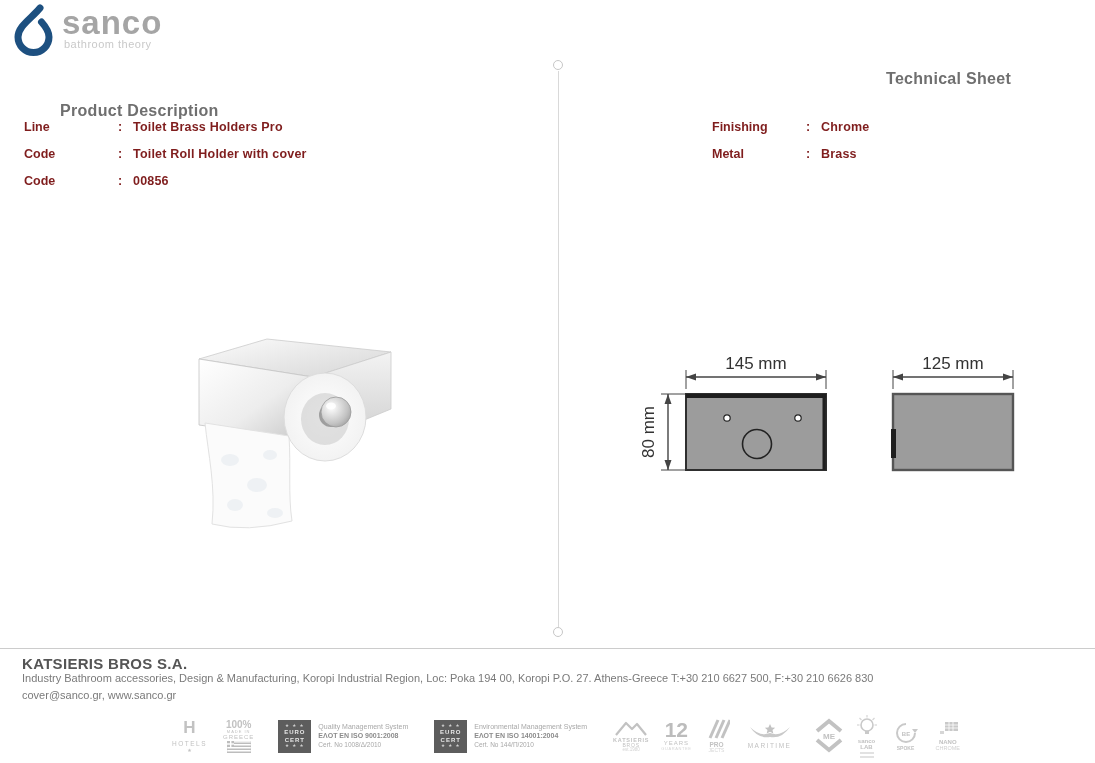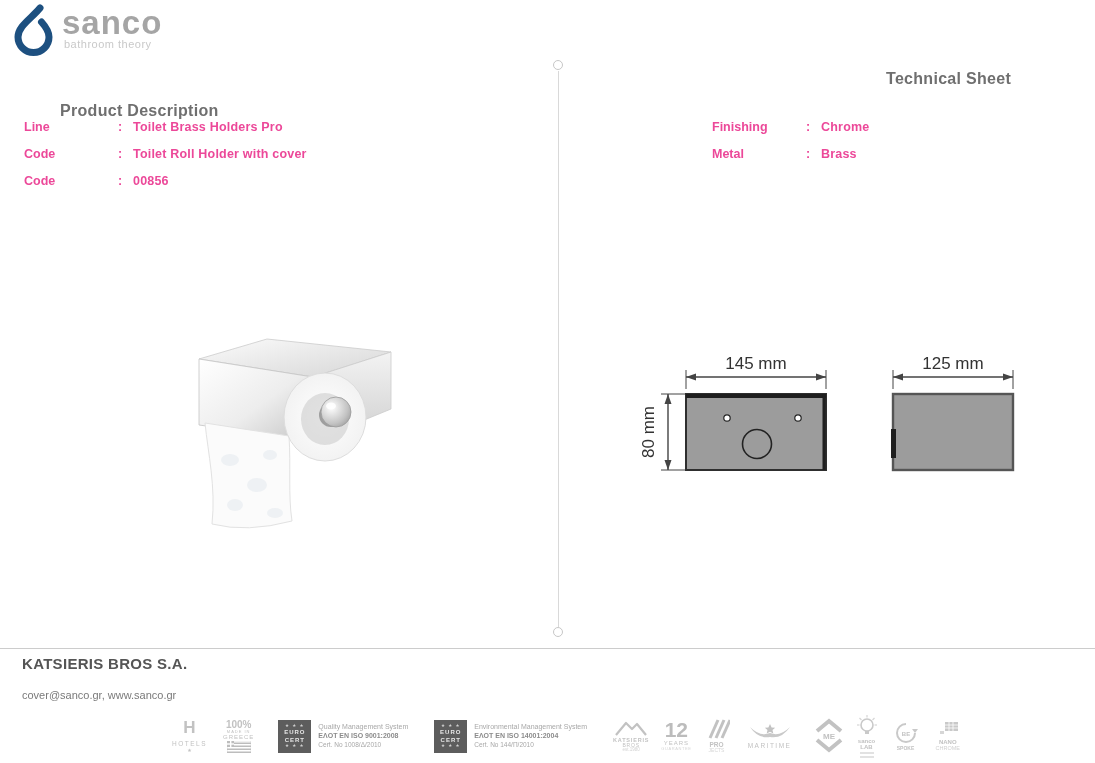--- a/index.html
+++ b/index.html
@@ -16,21 +16,21 @@
 
   
   .sec-title { position:absolute; font-size:16px; font-weight:bold; color:#6f6f6f; letter-spacing:0.3px; }
   #title-left { left:60px; top:70px;margin-top:32px; }
   #title-right { left:886px; top:70px; }
 
   
   .fields { position:absolute; }
   #fields-left { left:24px; top:120px; }
   #fields-right { left:712px; top:120px; }
-  .frow { display:flex; font-size:12.5px; font-weight:bold; color:#ec4899; margin-bottom:13px; }
+  .frow { display:flex; font-size:12.5px; font-weight:bold; color:#7f1d1d; margin-bottom:13px; }
   .flabel { width:94px; }
   .fsep { width:15px; }
   .fval { letter-spacing:0.2px; }
 
   
   .divider { position:absolute; left:558px; top:71px; width:1px; height:556px; background:#d9d9d9; }
   .div-dot { position:absolute; width:10px; height:10px; border:1px solid #c7c7c7; border-radius:50%; background:#fff; left:553px; }
   .div-dot.top { top:60px; }
   .div-dot.bottom { top:627px; }
 
@@ -222,20 +222,21 @@
       <line x1="253" y1="25" x2="253" y2="44" stroke="#444" stroke-width="1"></line>
       <line x1="373" y1="25" x2="373" y2="44" stroke="#444" stroke-width="1"></line>
       <text class="dim-text" x="313" y="24" text-anchor="middle">125 mm</text>
       <rect x="253" y="49" width="120" height="76" fill="#9c9c9c" stroke="#555" stroke-width="2.4"></rect>
       <rect x="251" y="84" width="5" height="29" fill="#1f1f1f"></rect>
     </svg>
   </div>
 
   <div class="footer-line"></div>
   <div class="f-company">KATSIERIS BROS S.A.</div>
+  <div class="f-address">Industry Bathroom accessories, Design &amp; Manufacturing, Koropi Industrial Region, Loc: Poka 194 00, Koropi P.O. 27. Athens-Greece   T:+30 210 6627 500, F:+30 210 6626 830</div>
   <div class="f-contact">cover@sanco.gr, www.sanco.gr</div>
 
   <div class="badges">
 
     <div class="badge b-hotels">
       <span class="h-glyph">H</span>
       <span class="h-label">HOTELS</span>
       <span class="h-star">★</span>
     </div>
 

